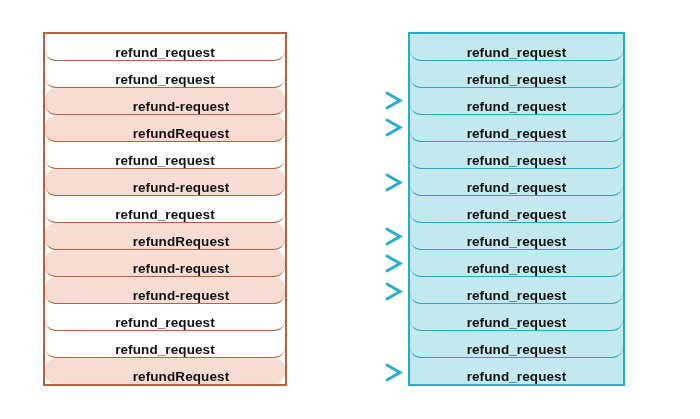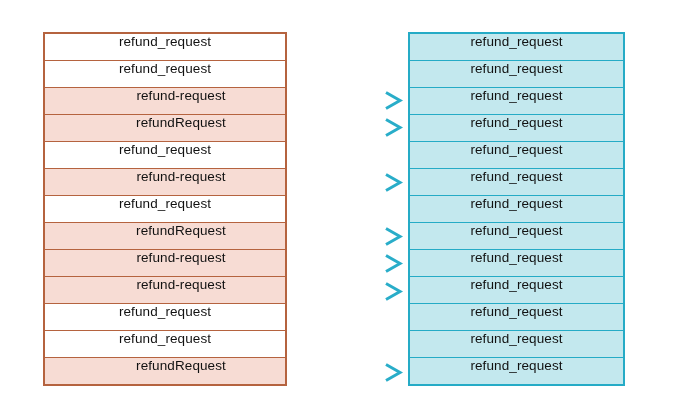--- a/index.html
+++ b/index.html
@@ -44,27 +44,28 @@
     width: 217px;
     height: 354px;
     border: 2px solid #25ABC6;
     background: #C3E8EE;
   }
 
   .row {
     box-sizing: border-box;
     flex: 1 1 0;
     display: flex;
-    align-items: flex-start;
+    align-items: flex-end;
     justify-content: center;
     font-size: 13.5px;
-    font-weight: normal;
+    font-weight: bold;
     color: #111111;
     letter-spacing: 0.1px;
     white-space: nowrap;
+    border-radius: 11px;
   }
 
   
   .table.source .row {
     border-bottom: 1px solid #B5633F;
     background: #ffffff;
   }
   .table.source .row:last-child {
     border-bottom: none;
   }

